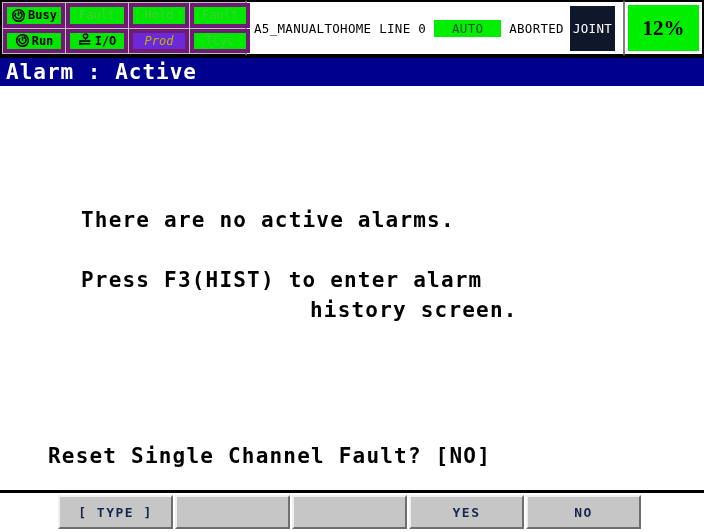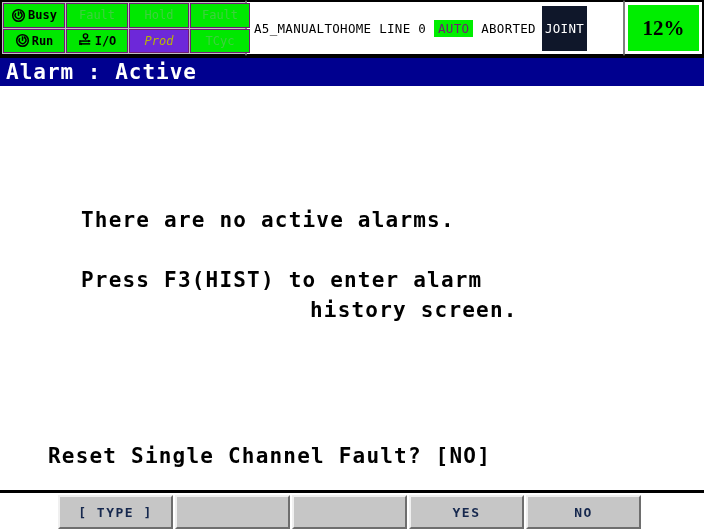--- a/index.html
+++ b/index.html
@@ -46,21 +46,21 @@
     background: #00e800;
     display: flex;
     align-items: center;
     justify-content: center;
     font-size: 12px;
     line-height: 1;
     letter-spacing: 0px;
     color: #3fcf3f;
     position: relative;
     box-sizing: border-box;
-    border: 1px solid #701a75;
+    border: 4px solid #701a75;
     overflow: hidden;
   }
   .led.on  { color: #000000; font-weight: bold; }
   .led.yellow { background: #6d28d9; font-style: italic; }
   .led.yellow.off { color: #b9b900; }
   .led .lbl { white-space: nowrap; }
   .led .ico {
     width: 15px;
     height: 15px;
     margin-right: 2px;
@@ -84,22 +84,22 @@
   }
   .status-line {
     font-size: 12.5px;
     color: #000000;
     white-space: nowrap;
     letter-spacing: 0.3px;
   }
   .status-line .seg { padding: 1px 0; }
   .status-line .hl-green {
     background: #00ee00;
-    color: #701a75;
-    padding: 1px 4px;
+    color: #14532d;
+    padding: 1px 18px;
   }
   .status-line .hl-inv {
     background: #0f172a;
     color: #ffffff;
     padding: 15px 3px;
     margin-left: 6px;
   }
 
   
   .ovr-box {

